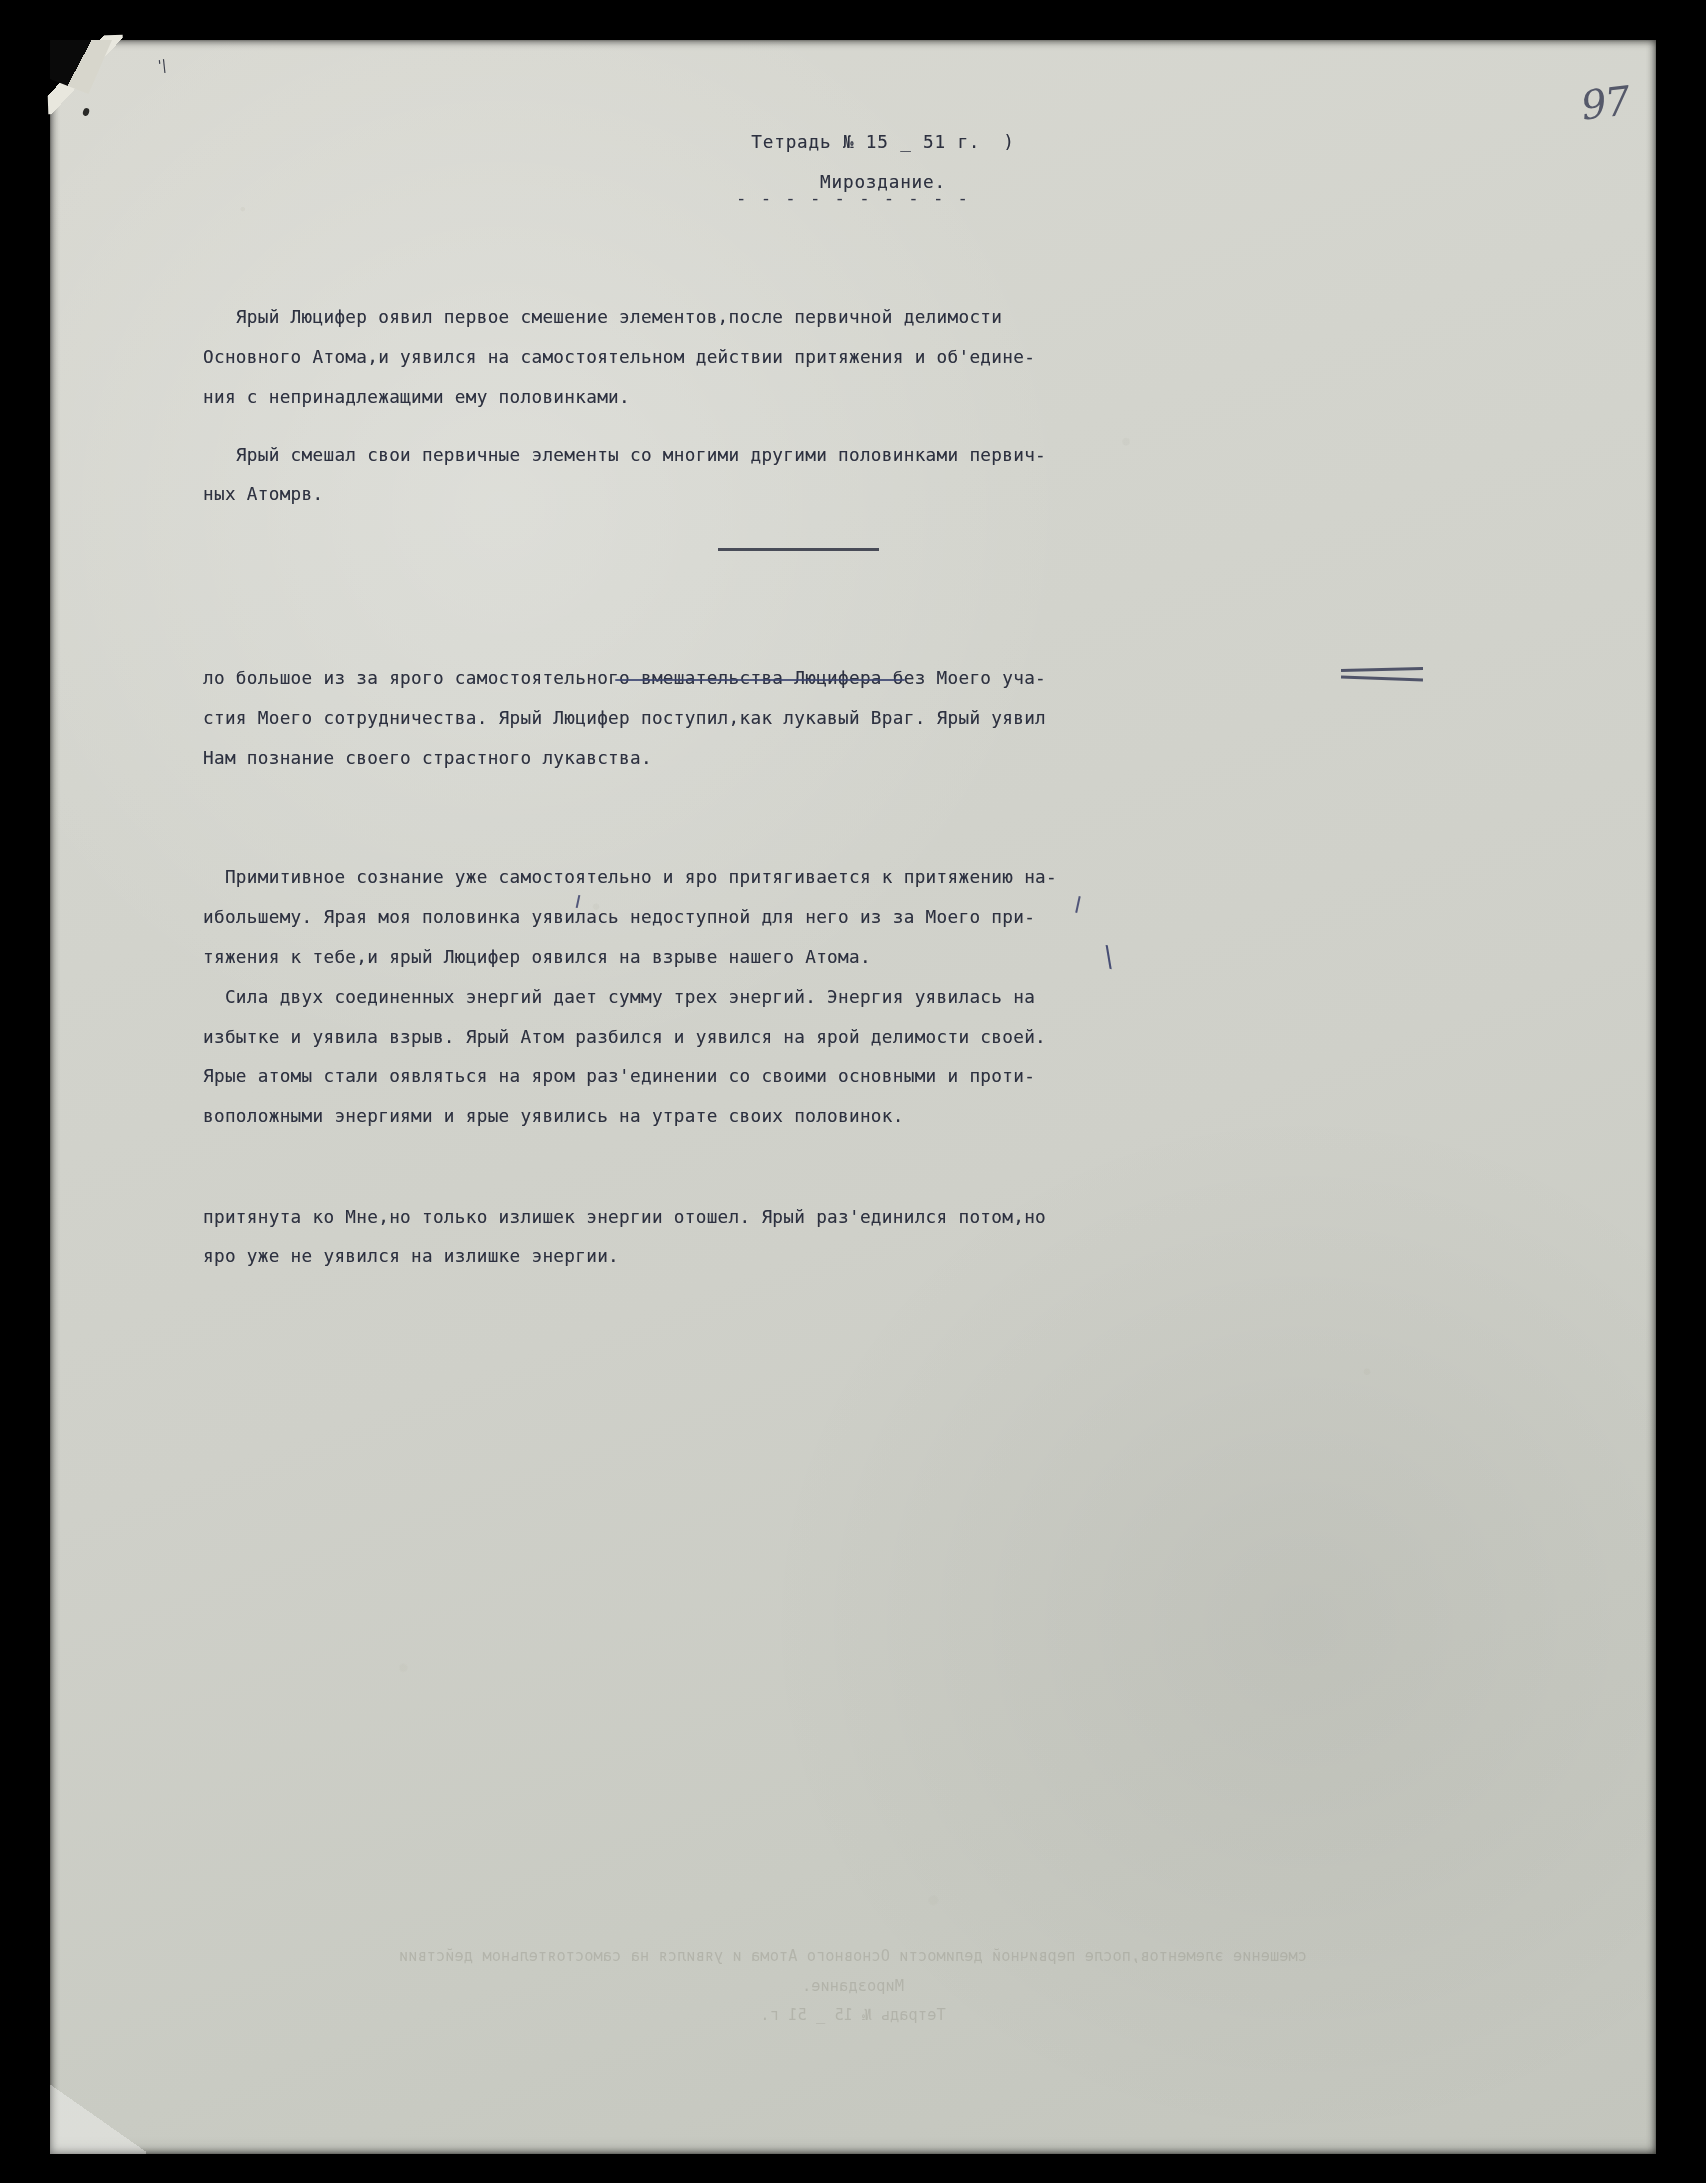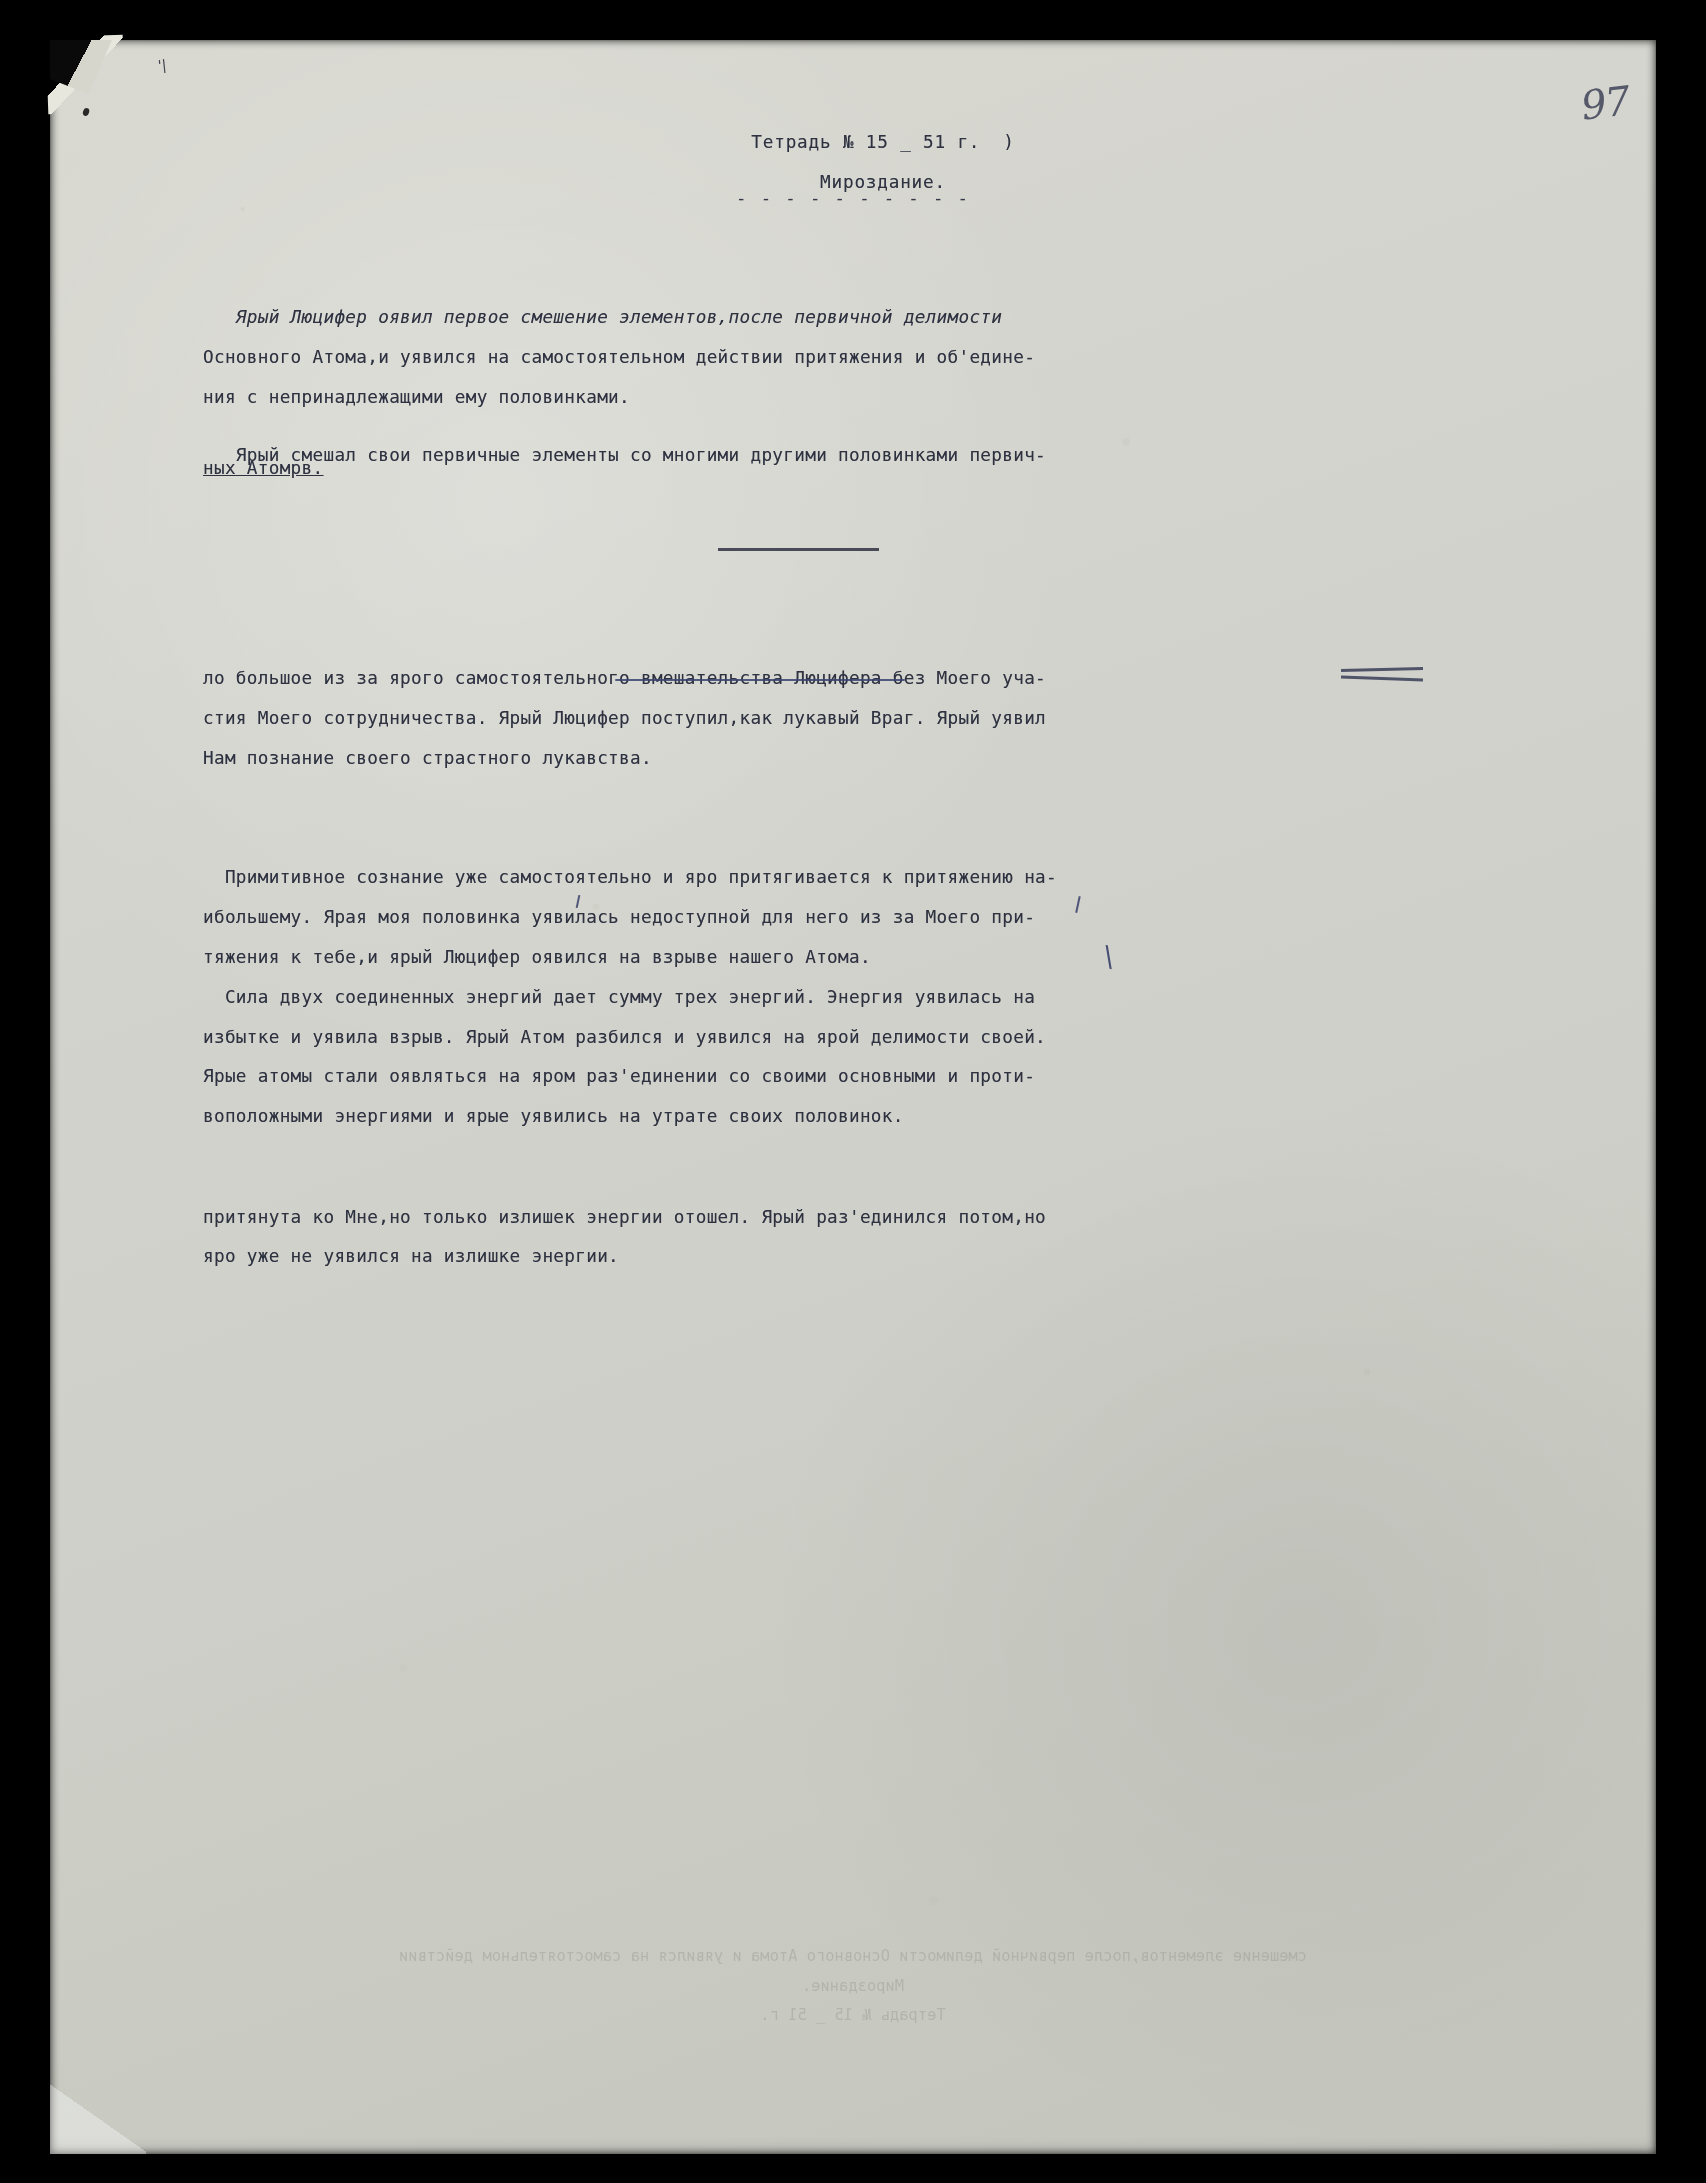--- a/index.html
+++ b/index.html
@@ -228,26 +228,26 @@
   <div id="top-tick">'|</div>
 
   <div id="folio-number">97</div>
 
   <div id="typescript">
 
     <div class="line center hdr" style="top:82px;">Тетрадь № 15 _ 51 г.  )</div>
     <div class="line center hdr" style="top:122px;">Мироздание.</div>
     <div id="title-dashes">- - - - - - - - - -</div>
 
-    <div class="line" style="left:153px; top:257px;font-style:italic;">   Ярый Люцифер оявил первое смешение элементов,после первичной делимости</div>
+    <div class="line" style="left:153px; top:257px;">   Ярый Люцифер оявил первое смешение элементов,после первичной делимости</div>
     <div class="line" style="left:153px; top:297px;">Основного Атома,и уявился на самостоятельном действии притяжения и об'едине-</div>
     <div class="line" style="left:153px; top:337px;">ния с непринадлежащими ему половинками.</div>
 
     <div class="line" style="left:153px; top:395px;">   Ярый смешал свои первичные элементы со многими другими половинками первич-</div>
-    <div class="line" style="left:153px; top:408px;text-decoration:underline;">ных Атомрв.</div>
+    <div class="line" style="left:153px; top:434px;">ных Атомрв.</div>
 
     <div class="line" style="left:153px; top:618px;">ло большое из за ярого самостоятельного вмешательства Люцифера без Моего уча-</div>
     <div class="line" style="left:153px; top:658px;">стия Моего сотрудничества. Ярый Люцифер поступил,как лукавый Враг. Ярый уявил</div>
     <div class="line" style="left:153px; top:698px;">Нам познание своего страстного лукавства.</div>
 
     <div class="line" style="left:153px; top:817px;">  Примитивное сознание уже самостоятельно и яро притягивается к притяжению на-</div>
     <div class="line" style="left:153px; top:857px;">ибольшему. Ярая моя половинка уявилась недоступной для него из за Моего при-</div>
     <div class="line" style="left:153px; top:897px;">тяжения к тебе,и ярый Люцифер оявился на взрыве нашего Атома.</div>
 
     <div class="line" style="left:153px; top:937px;">  Сила двух соединенных энергий дает сумму трех энергий. Энергия уявилась на</div>

